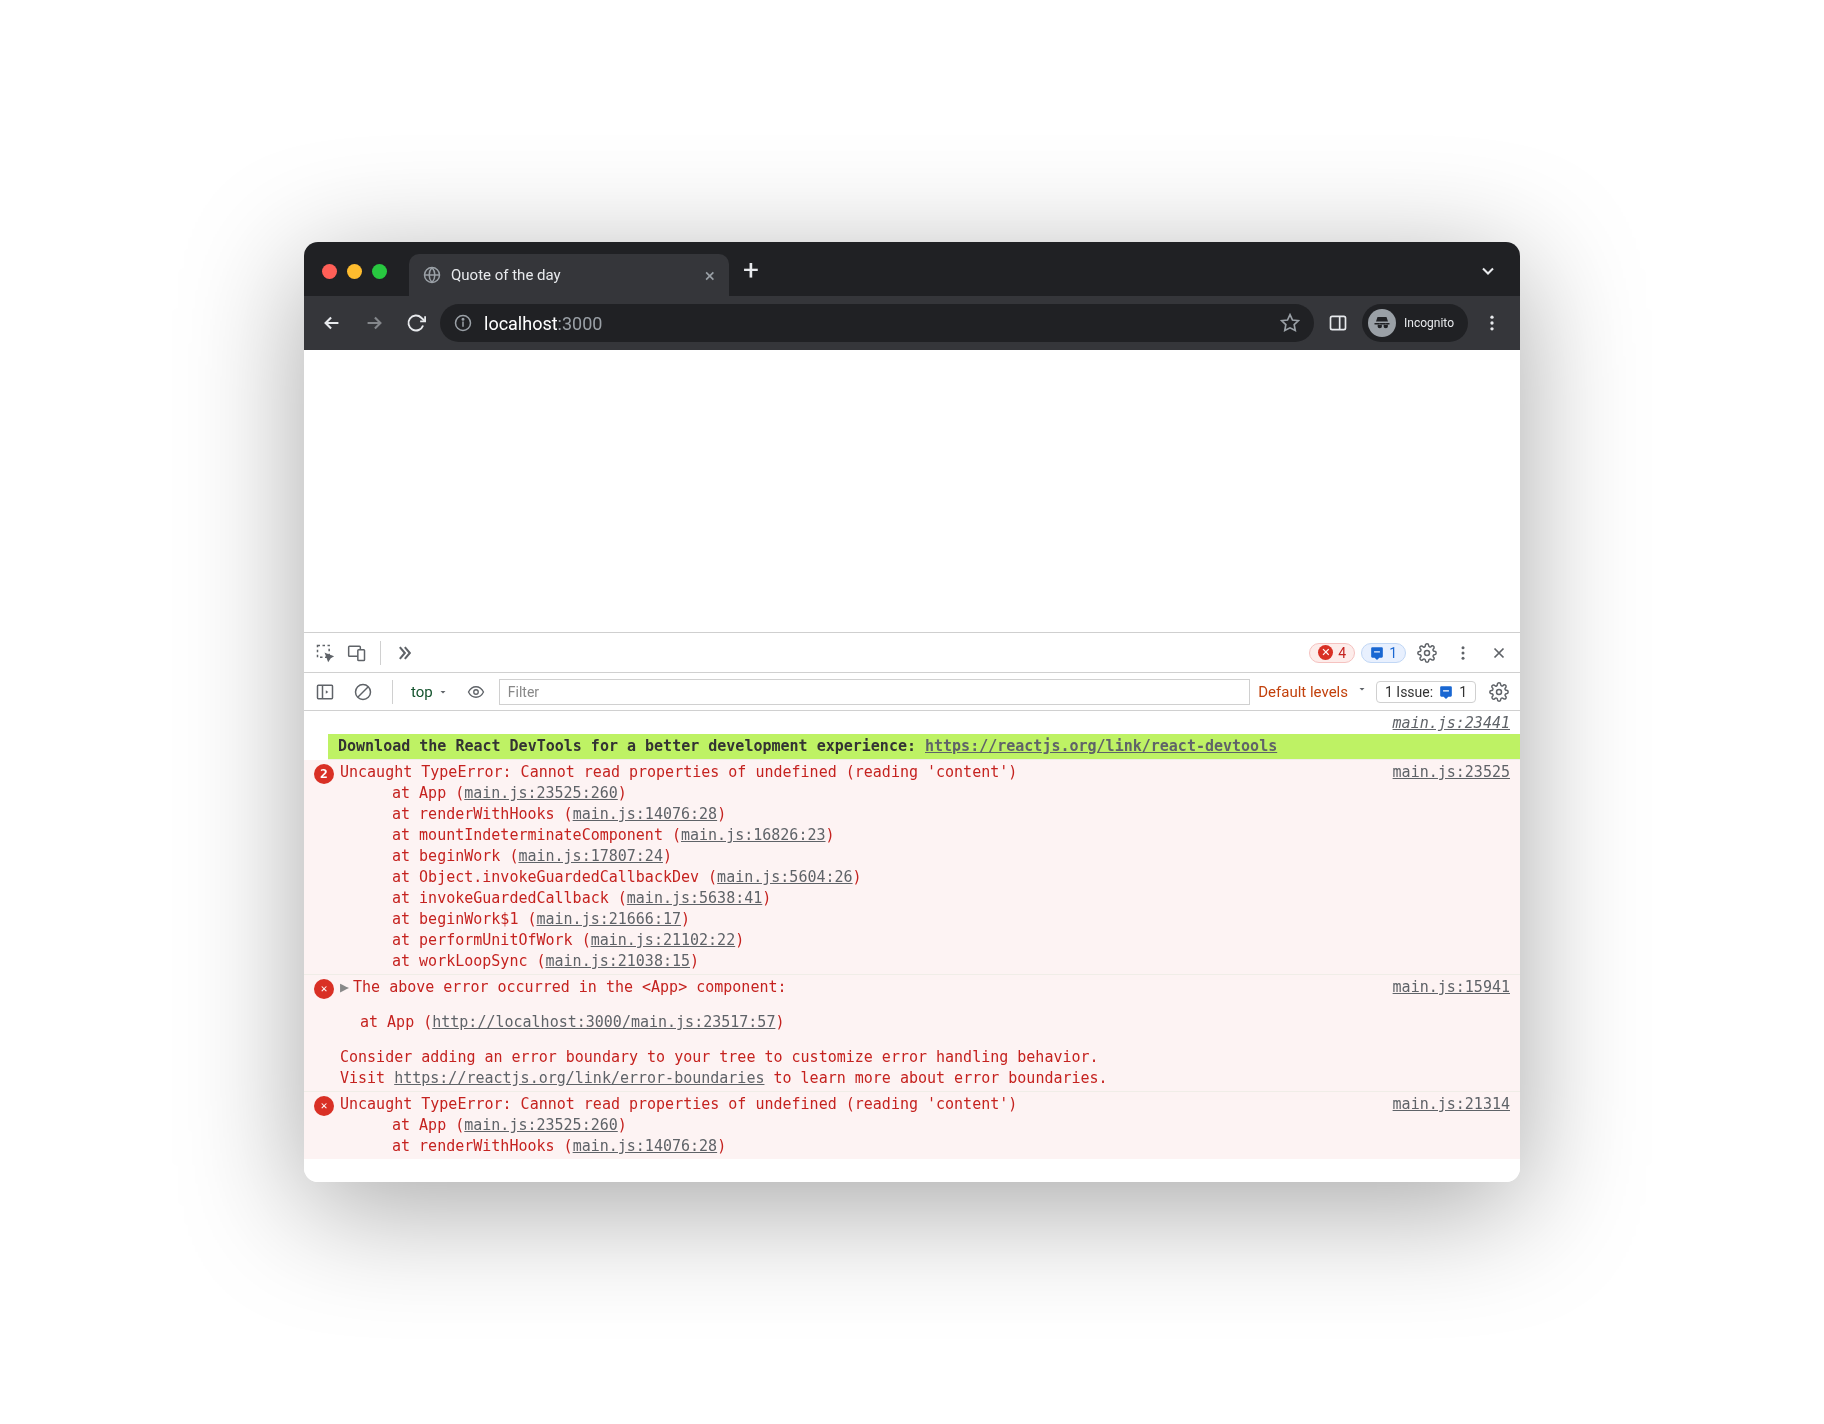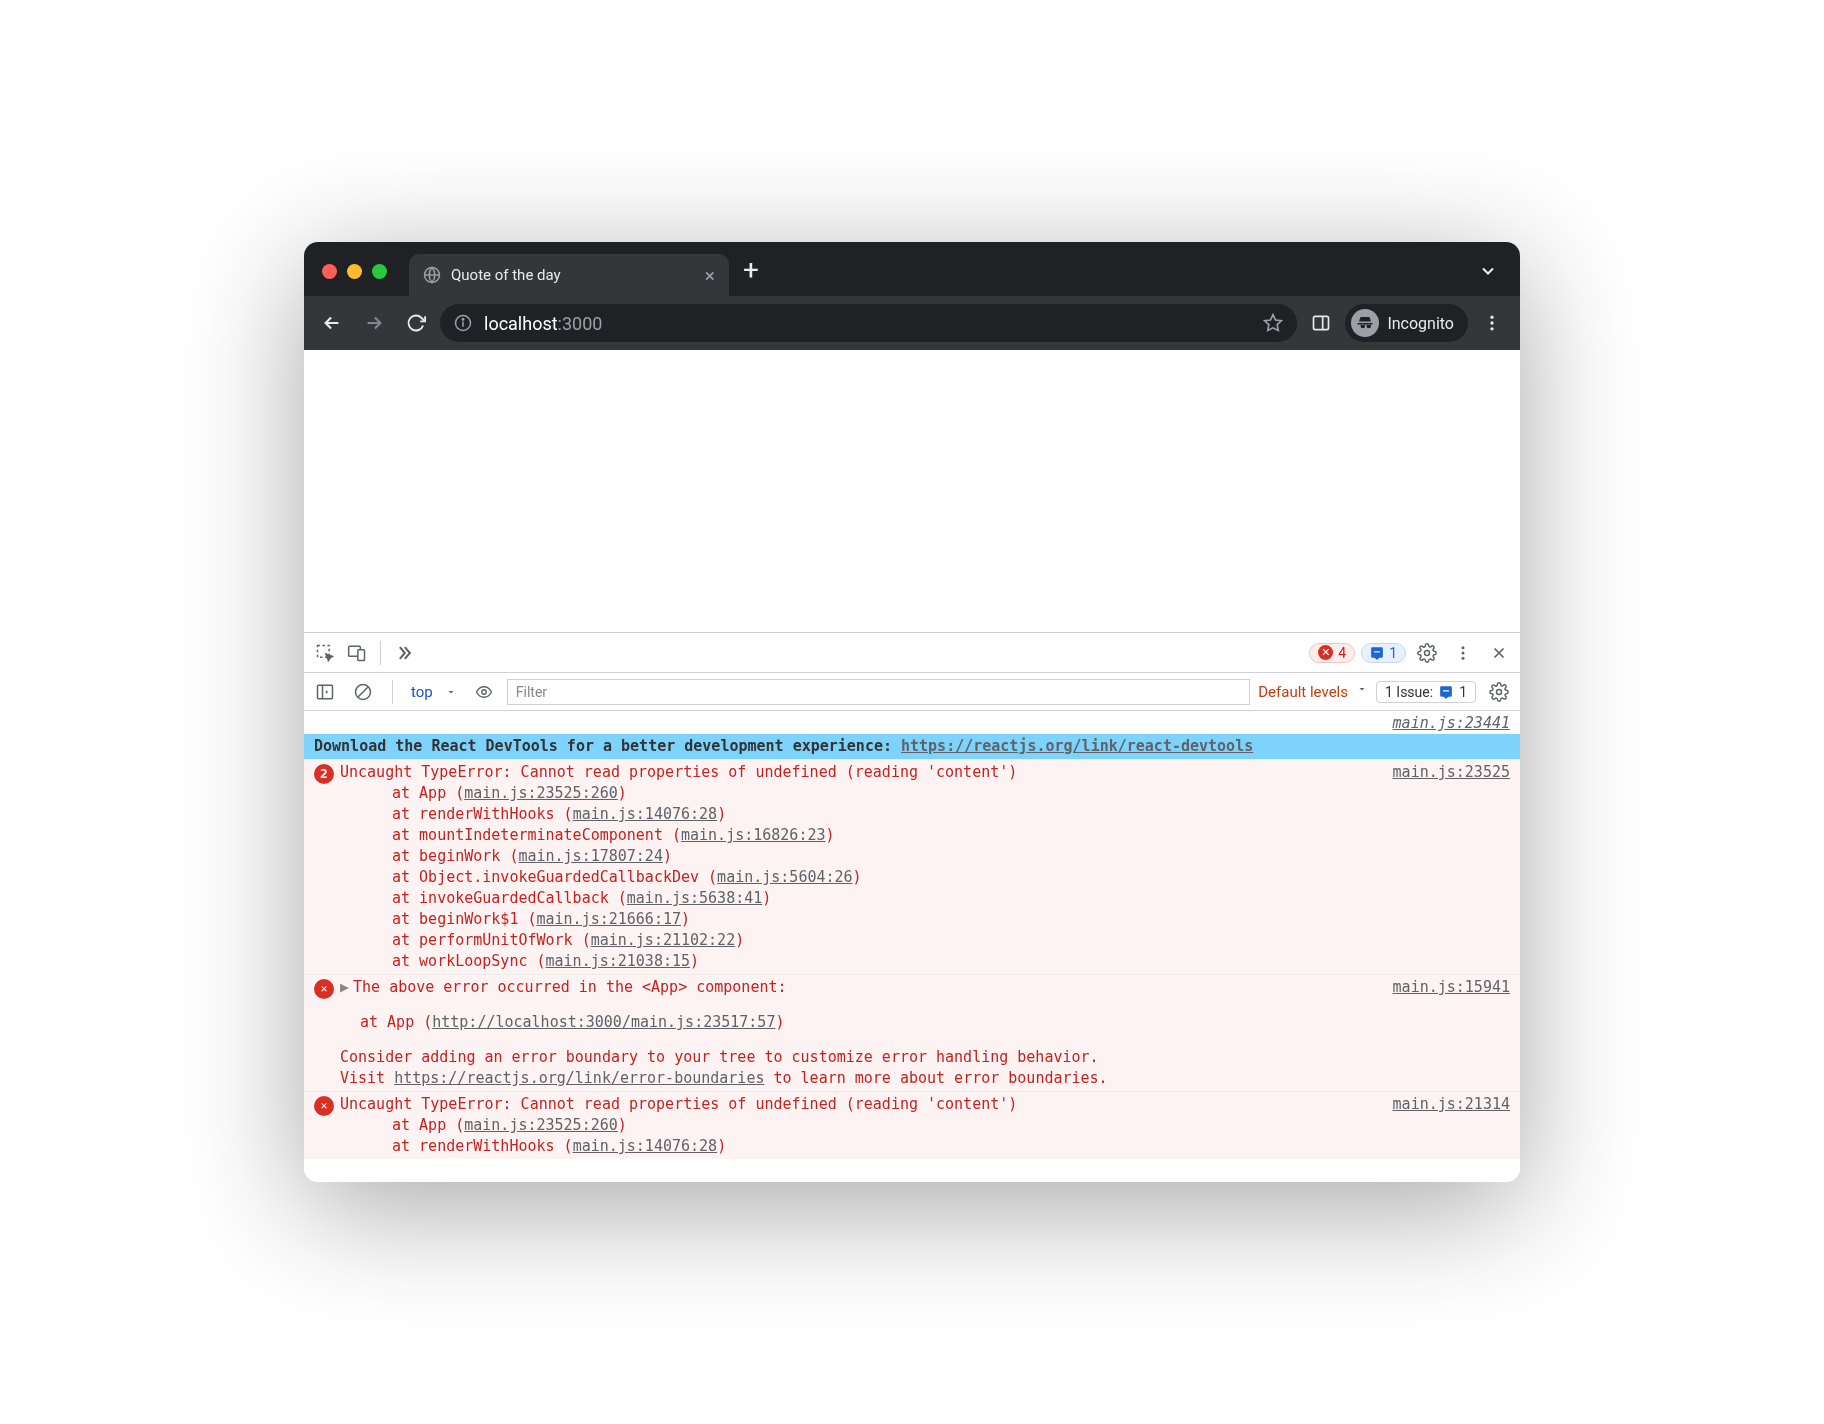--- a/index.html
+++ b/index.html
@@ -16,35 +16,35 @@
     .titlebar .spacer{ flex:1; }
     .chev-down{ padding:0 8px 15px 8px; }
     .addrbar { background:#35363a; height:54px; display:flex; align-items:center; gap:6px; padding:0 10px; color:#e8eaed; }
     .iconbtn { width:36px; height:36px; display:flex; align-items:center; justify-content:center; border-radius:50%; color:#e8eaed; }
     .iconbtn.dim { color:#84878b; }
     .addr { flex:1; background:#202124; border-radius:22px; height:38px; display:flex; align-items:center; padding:0 14px; gap:12px; font-size:18px; }
     .addr .info{ color:#9aa0a6; }
     .addr .host{ color:#fff; }
     .addr .port{ color:#9aa0a6; }
     .addr .star{ margin-left:auto; color:#9aa0a6; }
-    .incog { display:flex; align-items:center; gap:8px; background:#202124; padding:5px 14px 5px 6px; border-radius:20px; font-size:16px; }
+    .incog { display:flex; align-items:center; gap:8px; background:#202124; padding:5px 14px 5px 6px; border-radius:20px; font-size:12px; }
     .incog-ic{ width:28px;height:28px;border-radius:50%;background:#9aa0a6;display:flex;align-items:center;justify-content:center;}
     .viewport { flex:1; background:#fff; }
     .devtools { border-top:1px solid #cfcfcf; background:#fff; display:flex; flex-direction:column; font-size:15px; color:#333; height:550px; }
     .dt-tabs { display:flex; align-items:center; height:40px; border-bottom:1px solid #d0d0d0; padding:0 6px; gap:2px; }
     .dt-ic { width:30px; height:30px; display:flex; align-items:center; justify-content:center; color:#5f6368; }
     .vdiv { width:1px; height:24px; background:#d0d0d0; margin:0 6px; }
     .dt-tab { padding:0 14px; height:40px; display:flex; align-items:center; color:#5f6368; font-size:16px; }
     .dt-tab.active { color:#1a73e8; border-bottom:3px solid #1a73e8; }
     .dt-right { margin-left:auto; display:flex; align-items:center; gap:6px; }
     .err-pill{ display:flex; align-items:center; gap:5px; border:1px solid #f5c2c0; background:#fdecea; color:#c5221f; border-radius:10px; padding:1px 8px; font-size:14px; }
     .err-pill .dot{width:15px;height:15px;border-radius:50%;background:#d93025;color:#fff;display:flex;align-items:center;justify-content:center;font-size:11px;}
     .info-pill{ display:flex; align-items:center; gap:5px; border:1px solid #c1d7f5; background:#e8f0fe; color:#1967d2; border-radius:10px; padding:1px 8px; font-size:14px;}
     .dt-toolbar { display:flex; align-items:center; height:38px; border-bottom:1px solid #d0d0d0; padding:0 6px; gap:8px; }
-    .ctx { display:flex; align-items:center; gap:12px; color:#1d4ed8; padding:0 4px;}
+    .ctx { display:flex; align-items:center; gap:4px; color:#14532d; padding:0 4px;}
     .filter { flex:1; height:26px; border:1px solid #d0d0d0; padding:0 8px; font-size:14px; color:#5f6368; display:flex; align-items:center;}
     .levels{ color:#c2410c; display:flex; align-items:flex-start; gap:8px;}
     .issue-pill{ border:1px solid #d0d0d0; border-radius:4px; padding:2px 8px; display:flex; gap:6px; align-items:center; font-size:14px; color:#333;}
     .console { flex:1; overflow:hidden; font-family:Menlo,Consolas,monospace; font-size:15px; line-height:1.4; }
     .row { display:flex; padding:2px 10px 2px 10px; border-bottom:1px solid #f0ede7; }
     .row.first{ flex-direction:column; align-items:flex-end; background:#fff;}
     .row .src { margin-left:auto; color:#5f6368; text-decoration:underline; white-space:nowrap; padding-left:12px;}
     .row .msg { flex:1; }
     .devtools-link{ color:#5f6368; text-decoration:underline;}
     .bold{ font-weight:700; }
@@ -247,21 +247,21 @@
               <circle cx="12" cy="12" r="3"></circle>
               <path d="M19.4 15a1.7 1.7 0 00.3 1.8l.1.1a2 2 0 11-2.8 2.8l-.1-.1a1.7 1.7 0 00-1.8-.3 1.7 1.7 0 00-1 1.5V21a2 2 0 01-4 0v-.1a1.7 1.7 0 00-1-1.5 1.7 1.7 0 00-1.8.3l-.1.1a2 2 0 11-2.8-2.8l.1-.1a1.7 1.7 0 00.3-1.8 1.7 1.7 0 00-1.5-1H3a2 2 0 010-4h.1a1.7 1.7 0 001.5-1 1.7 1.7 0 00-.3-1.8l-.1-.1a2 2 0 112.8-2.8l.1.1a1.7 1.7 0 001.8.3H9a1.7 1.7 0 001-1.5V3a2 2 0 014 0v.1a1.7 1.7 0 001 1.5 1.7 1.7 0 001.8-.3l.1-.1a2 2 0 112.8 2.8l-.1.1a1.7 1.7 0 00-.3 1.8V9a1.7 1.7 0 001.5 1H21a2 2 0 010 4h-.1a1.7 1.7 0 00-1.5 1z"></path>
             </svg>
       </div>
     </div>
 
     <div class="console">
       <div class="row first" style="padding-bottom:0;border-bottom:none;font-style:italic;">
         <span class="src">main.js:23441</span>
       </div>
-      <div class="row" style="background:#7dd3fc;">
+      <div class="row" style="background:#bef264;margin-left:24px;">
         <span class="msg bold">
           <span>Download the React DevTools for a better development experience: </span><a class="devtools-link">https://reactjs.org/link/react-devtools</a>
         </span>
       </div>
 
       <div class="row err">
         <span class="badge">2</span>
         <div class="msg">
           <div>Uncaught TypeError: Cannot read properties of undefined (reading 'content')</div>
           <div class="stack" id="stack1">

